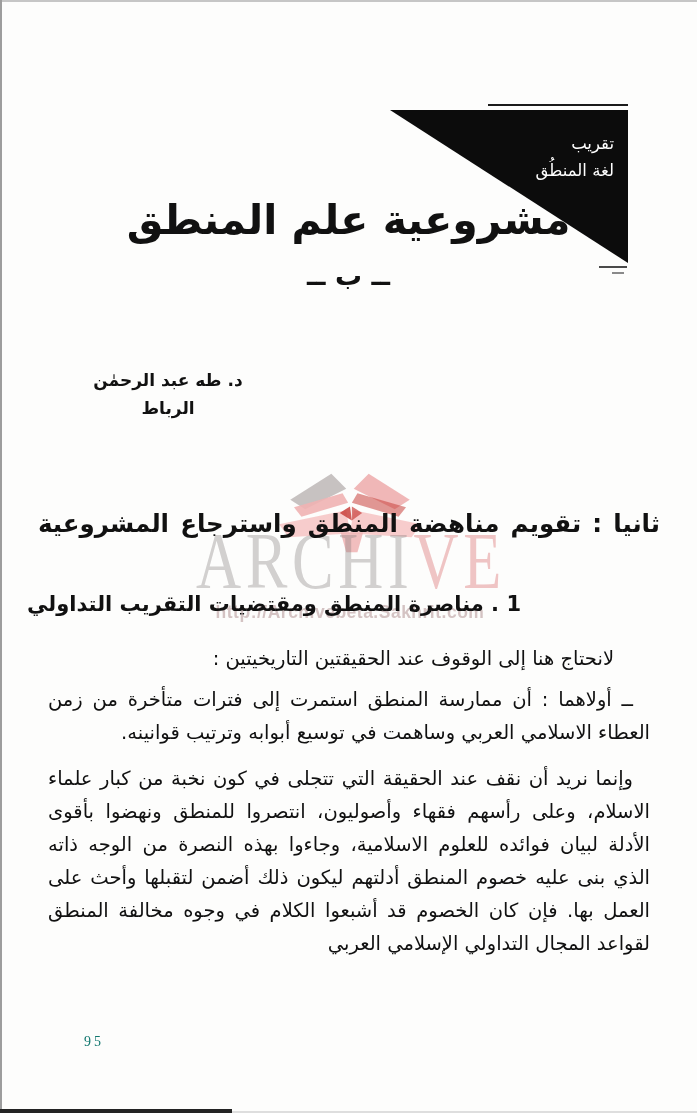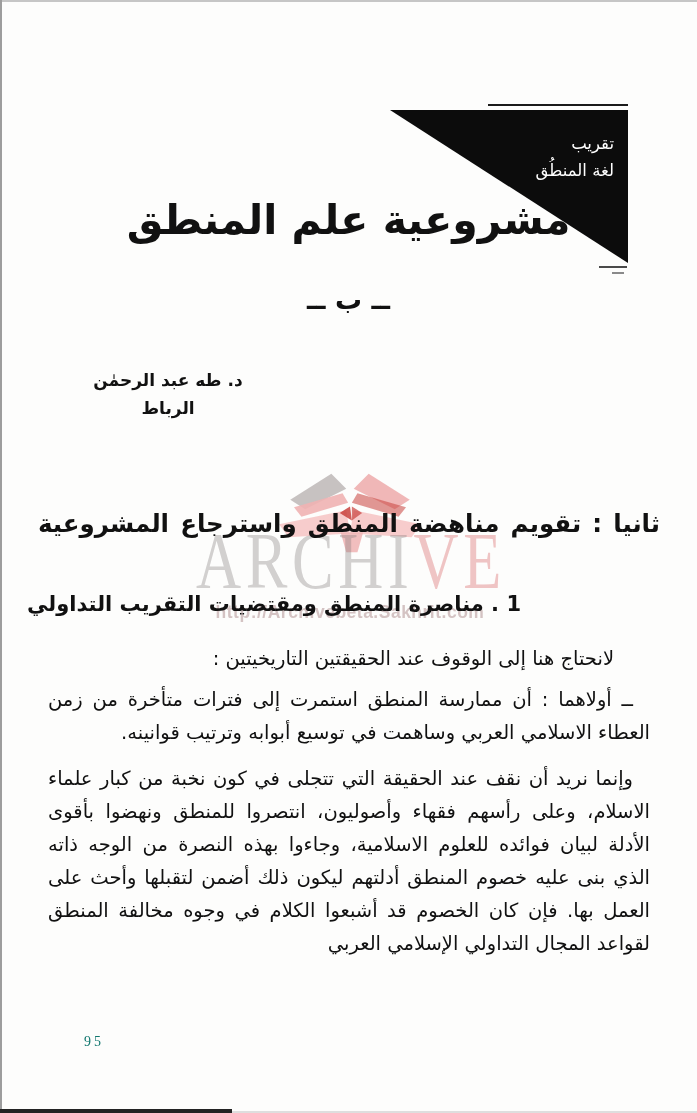--- a/index.html
+++ b/index.html
@@ -24,21 +24,21 @@
   }
   .banner-topline{position:absolute;left:488px;top:104px;width:140px;height:2px;background:#1b1b1b;}
   .banner-tick1{position:absolute;left:599px;top:266px;width:28px;height:2px;background:#4a4a4a;}
   .banner-tick2{position:absolute;left:612px;top:272px;width:12px;height:2px;background:#8a8a8a;}
 
   .title{
     position:absolute;left:0;top:196px;width:100%;text-align:center;direction:rtl;
     font-size:41px;font-weight:bold;letter-spacing:0;
   }
   .separator{
-    position:absolute;left:0;top:284px;width:100%;text-align:center;direction:rtl;
+    position:absolute;left:0;top:260px;width:100%;text-align:center;direction:rtl;
     font-size:27px;font-weight:bold;
   }
   .author{
     position:absolute;left:40px;top:366px;width:256px;text-align:center;direction:rtl;
     font-size:17px;font-weight:bold;line-height:28px;
   }
   .section-heading{
     position:absolute;left:38px;top:481px;width:622px;direction:rtl;
     font-size:24.5px;font-weight:bold;text-align:justify;text-align-last:justify;
     z-index:3;

